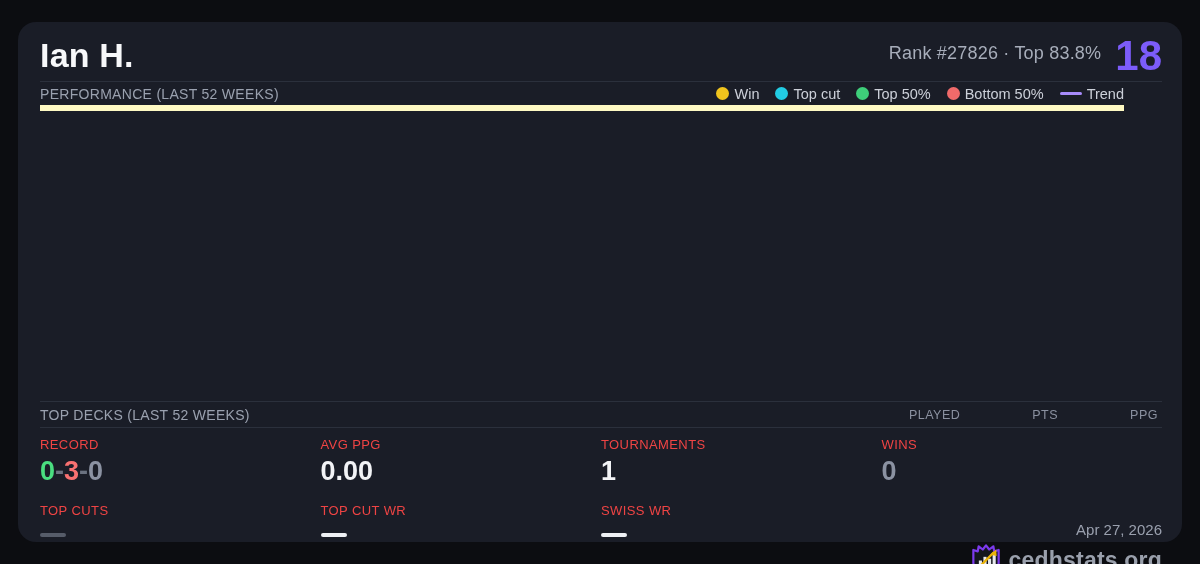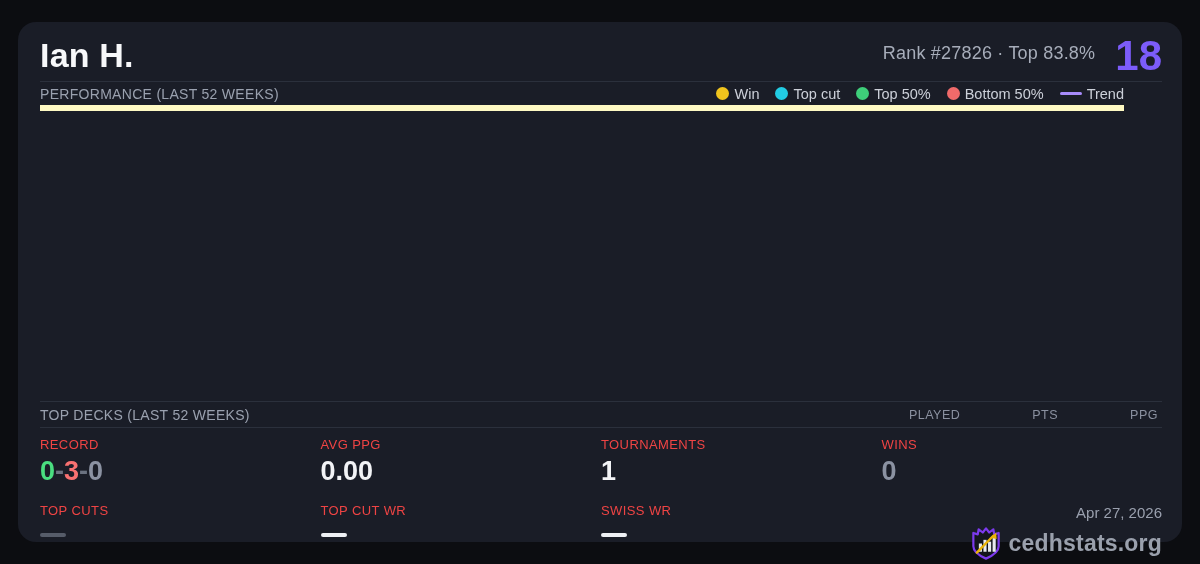--- a/index.html
+++ b/index.html
@@ -6,21 +6,21 @@
   html,body { width:1200px; height:564px; background:#0c0d11; overflow:hidden;
     font-family:"Liberation Sans","DejaVu Sans",sans-serif; }
 
   .card { position:absolute; left:18px; top:22px; width:1164px; height:520px;
     background:#1a1d27; border-radius:18px; padding:0 20px 0 22px; }
 
   
   .hdr { display:flex; justify-content:space-between; align-items:flex-end;
     padding-top:14px; padding-bottom:6px; border-bottom:1px solid #2b303c; }
   .player-name { color:#f7f8fa; font-size:34px; font-weight:bold; letter-spacing:.2px; }
-  .hdr-right { display:flex; align-items:center; gap:20px; }
+  .hdr-right { display:flex; align-items:center; gap:14px; }
   .rank-line { color:#a7adba; font-size:18px; letter-spacing:.2px; padding-bottom:6px; }
   .score { color:#7c5cfa; font-size:42px; font-weight:bold; line-height:.9; }
 
   
   .perf-row { margin-right:38px; height:29px; display:flex; justify-content:space-between;
     align-items:center; border-bottom:6px solid #fef9c3; }
   .section-title { color:#9aa1af; font-size:14px; letter-spacing:.3px; }
   .legend { display:flex; align-items:center; gap:16px; }
   .legend-item { display:flex; align-items:center; gap:5px; color:#ccd0d9; font-size:14.5px; }
   .dot { width:13px; height:13px; border-radius:50%; }
@@ -47,21 +47,21 @@
   .muted-val { color:#8b92a2; }
   .rec-win { color:#4ade80; }
   .rec-loss { color:#f87171; }
   .rec-sep { color:#6b7280; }
   .dash { width:26px; height:4px; border-radius:2px; margin-top:15px; }
   .dash-muted { background:#565c69; }
   .dash-light { background:#eef0f4; }
 
   
   .footer-cell { display:flex; flex-direction:column; align-items:flex-end; }
-  .date { color:#9aa0ae; font-size:15px; margin-top:1px; }
+  .date { color:#9aa0ae; font-size:15px; margin-top:18px; }
   .brand { display:flex; align-items:center; gap:8px; margin-top:6px; }
   .brand-text { color:#9aa0ac; font-size:23px; font-weight:bold; letter-spacing:.2px; }
 </style>
 </head>
 <body>
 
 <div class="card">
 
   <div class="hdr">
     <div class="player-name">Ian H.</div>

